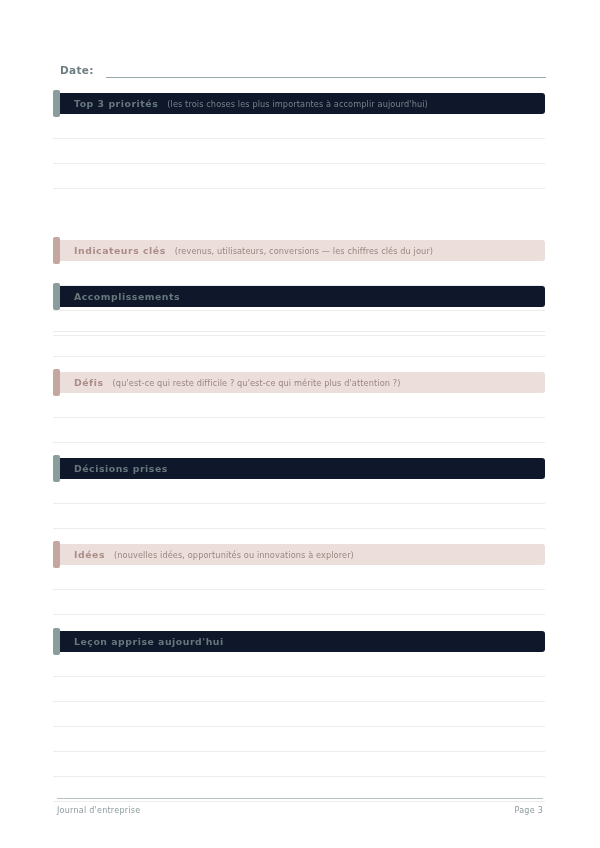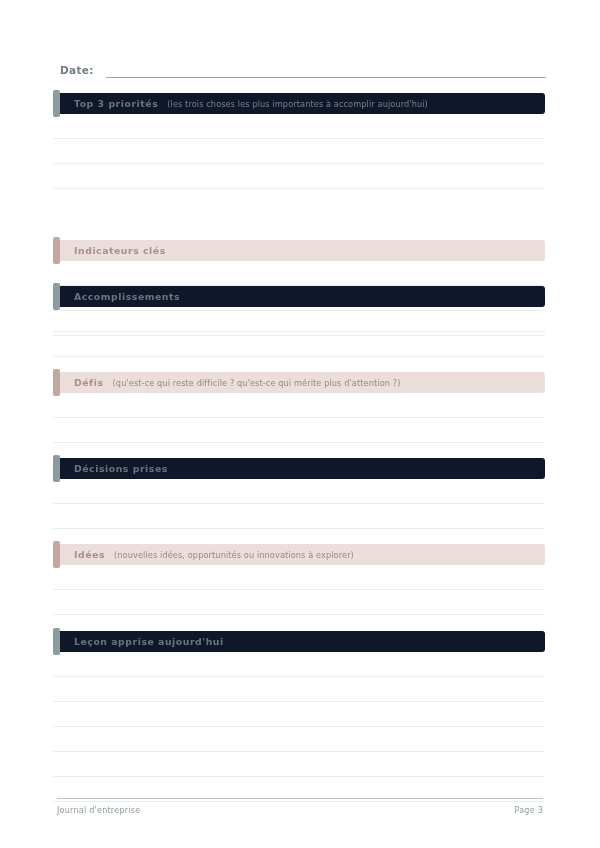--- a/index.html
+++ b/index.html
@@ -154,20 +154,21 @@
         <div class="lines">
           <div class="wline"></div>
           <div class="wline"></div>
           <div class="wline"></div>
         </div>
       </div>
       <div class="section" style="top: 200px; margin-top: 40px;">
         <div class="band pink">
           <div class="accent pink"></div>
           <span class="sec-title">Indicateurs clés</span>
+          <span class="sec-hint">(revenus, utilisateurs, conversions — les chiffres clés du jour)</span>
         </div>
         <div class="lines">
           <div class="wline"></div>
           <div class="wline"></div>
           <div class="wline"></div>
         </div>
       </div>
       <div class="section" style="top: 286px;">
         <div class="band green">
           <div class="accent green"></div>

